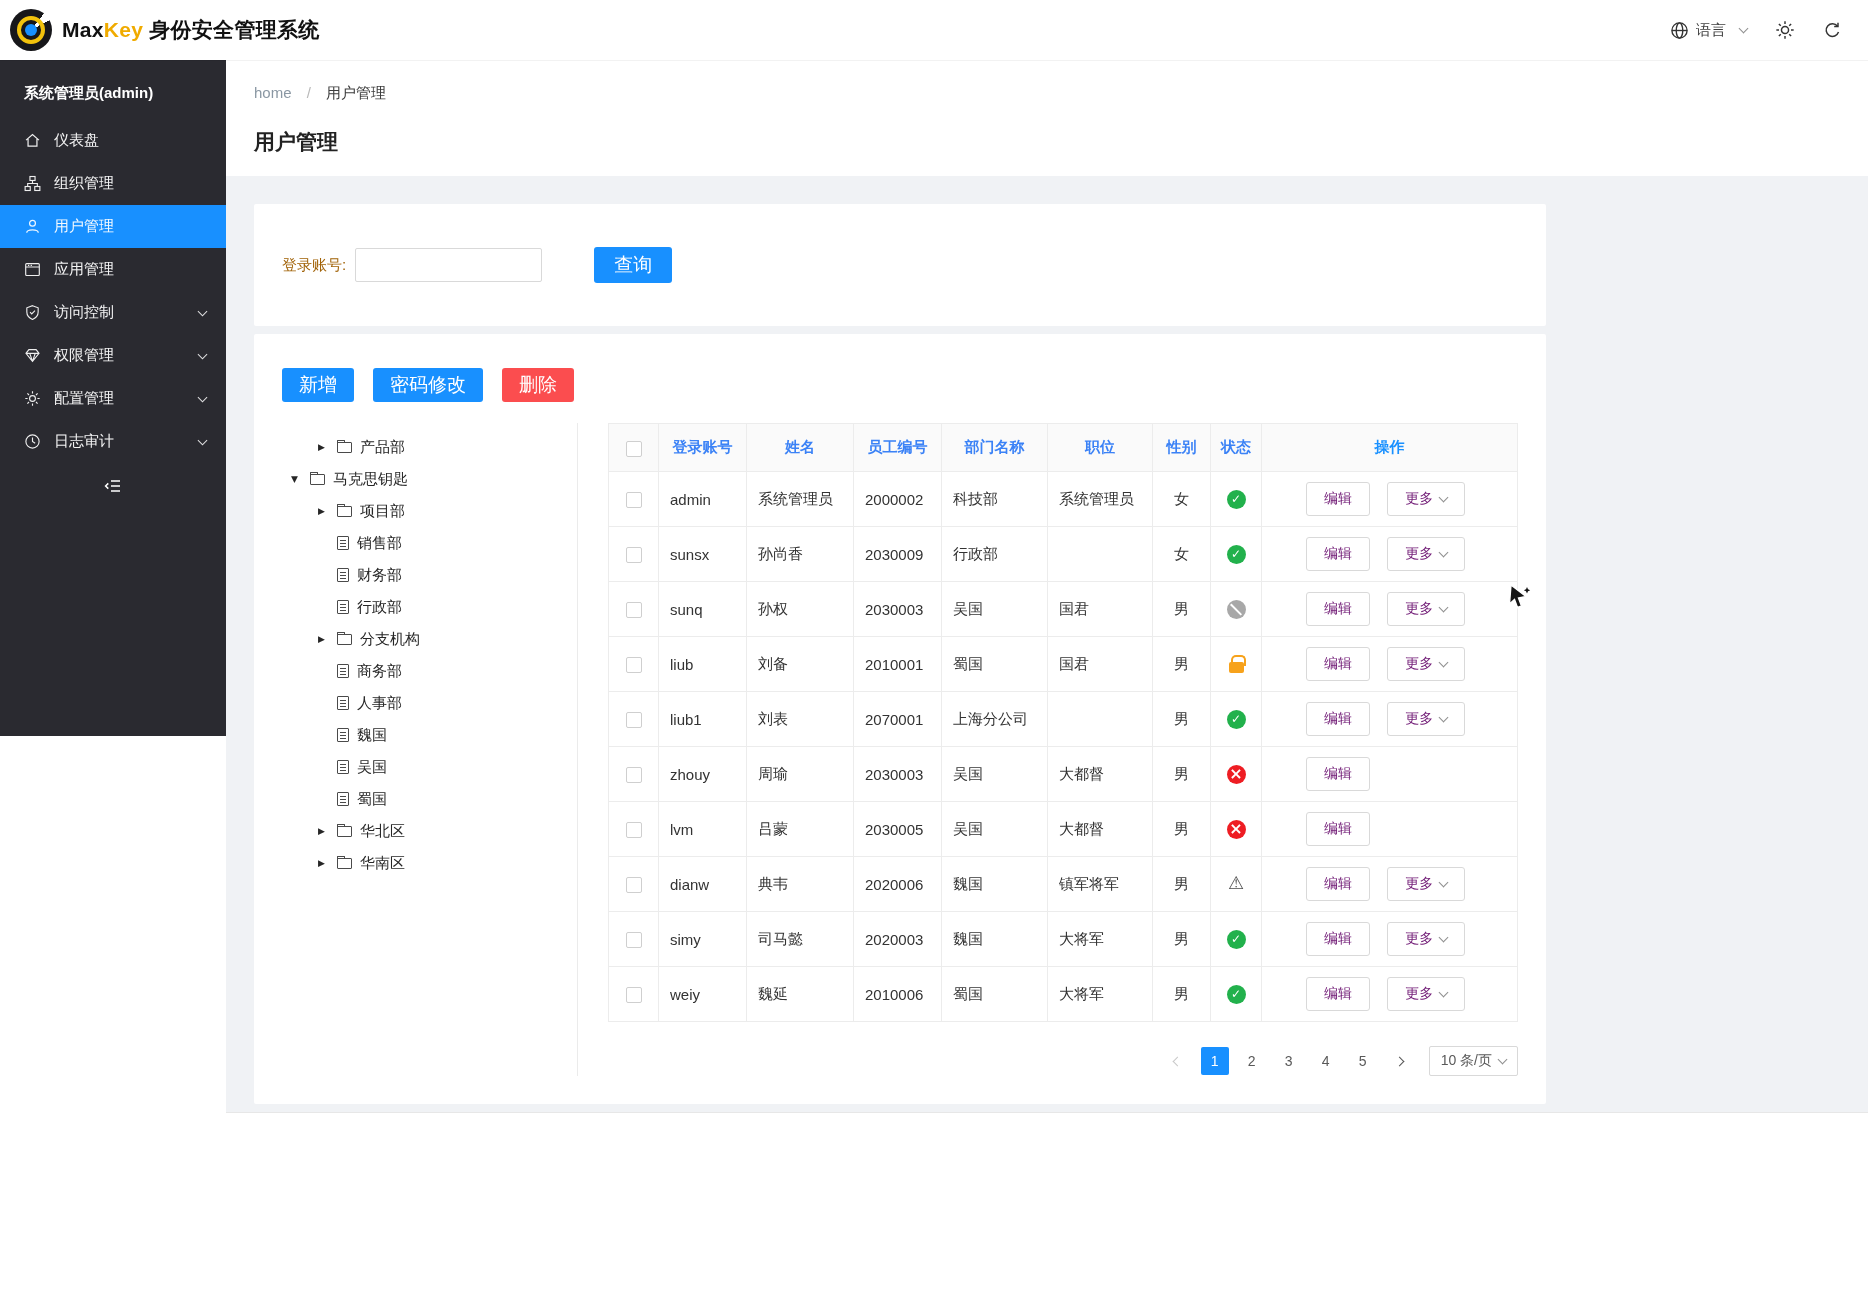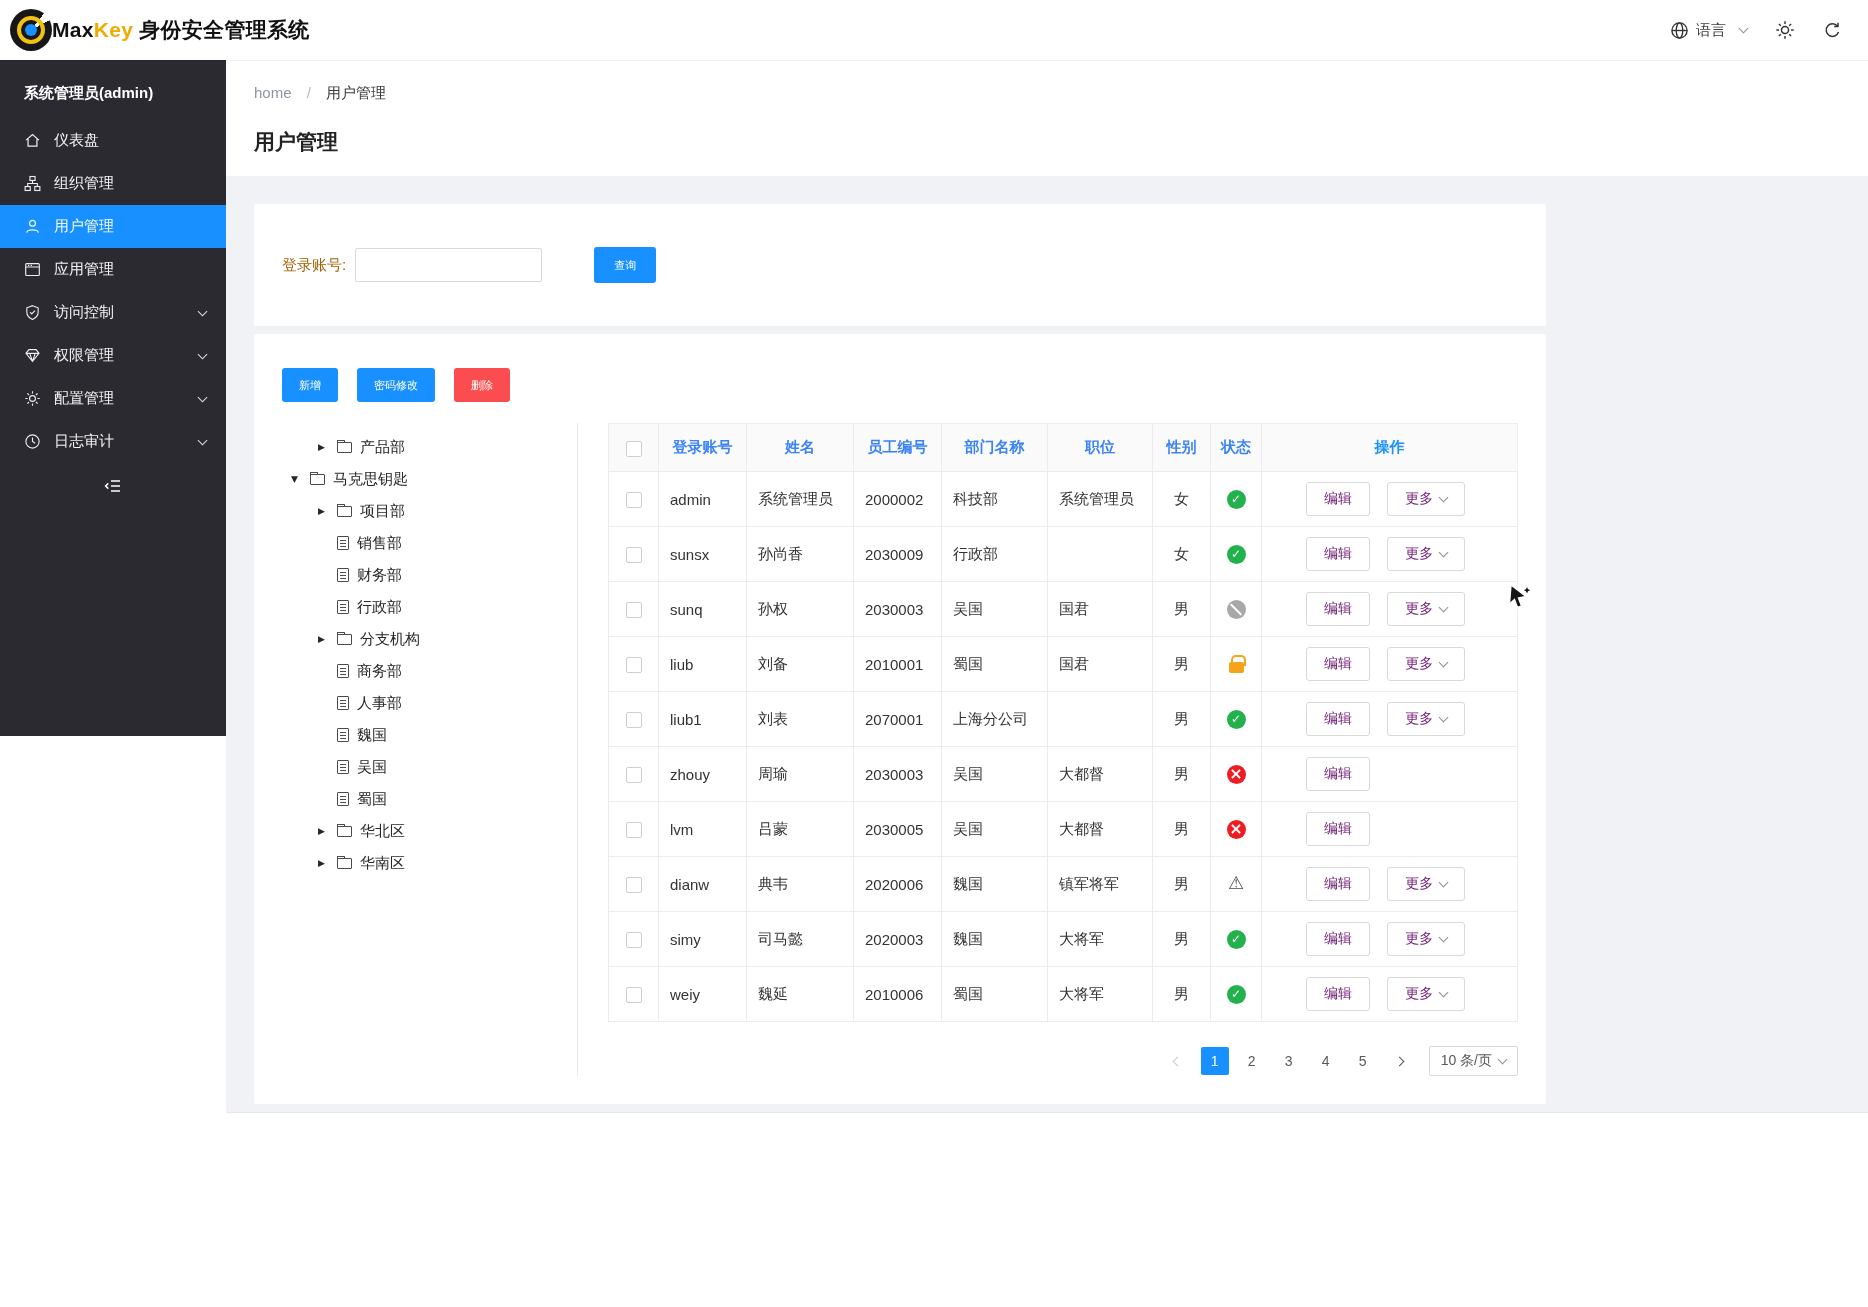--- a/index.html
+++ b/index.html
@@ -3,21 +3,21 @@
 <meta charset="utf-8">
 <title>MaxKey</title>
 <style>
   *{box-sizing:border-box;margin:0;padding:0;}
   body{width:1868px;min-height:1307px;background:#fff;position:relative;overflow:hidden;
        font-family:"Liberation Sans","DejaVu Sans",sans-serif;color:#333;}
 
   
   .topbar{height:60px;background:#fff;display:flex;justify-content:space-between;align-items:center;
           padding:0 26px 0 10px;position:relative;z-index:3;box-shadow:0 1px 0 rgba(0,0,0,.05);}
-  .brand{display:flex;align-items:center;gap:0;}
+  .brand{display:flex;align-items:center;gap:10px;}
   .logo{width:42px;height:42px;border-radius:50%;position:relative;display:inline-block;
         background:conic-gradient(from 38deg,#fff 0 24deg,#17171a 24deg 360deg);}
   .logo-ring{position:absolute;inset:7px;border:4px solid #f2c20c;border-radius:50%;}
   .logo-dot{position:absolute;inset:15px;background:#1890ff;border-radius:50%;}
   .brand-text{font-size:21px;font-weight:700;color:#111;letter-spacing:.3px;}
   .bkey{color:#f0ab00;}
   .btitle{margin-left:6px;}
   .topbar-right{display:flex;align-items:center;gap:28px;}
   .lang{display:flex;align-items:center;gap:7px;font-size:15px;color:#404040;cursor:pointer;}
   .hicon{display:flex;align-items:center;cursor:pointer;}
@@ -44,21 +44,21 @@
   .bc-home{color:#8a97a3;cursor:pointer;}
   .bc-sep{color:#b9b9b9;margin:0 11px;}
   .bc-cur{color:#3c3c3c;}
   .page-title{font-size:21px;font-weight:600;color:#222;margin-top:25px;}
 
   .card{background:#fff;width:1292px;margin-left:28px;border-radius:2px;}
   .search-card{margin-top:28px;height:122px;display:flex;align-items:center;padding:0 28px;}
   .search-label{font-size:15px;color:#a16207;margin-right:9px;}
   .search-input{width:187px;height:34px;border:1px solid #d9d9d9;border-radius:2px;padding:0 10px;
                 font-size:14px;outline:none;background:#fff;}
-  .btn{border:none;border-radius:3px;height:34px;padding:0 17px;font-size:11px;cursor:pointer;
+  .btn{border:none;border-radius:3px;height:34px;padding:0 17px;font-size:19px;cursor:pointer;
        font-family:inherit;color:#fff;}
   .btn-primary{background:#1890ff;}
   .btn-danger{background:#fb4d4f;}
   .btn-search{height:36px;padding:0 20px;margin-left:52px;}
 
   .main-card{margin-top:8px;padding-bottom:28px;}
   .toolbar{padding:34px 28px 21px 28px;display:flex;gap:19px;}
 
   .body-split{display:flex;align-items:stretch;}
   .tree-panel{width:324px;border-right:1px solid #ebebeb;padding:8px 0 30px 0;flex:none;}

